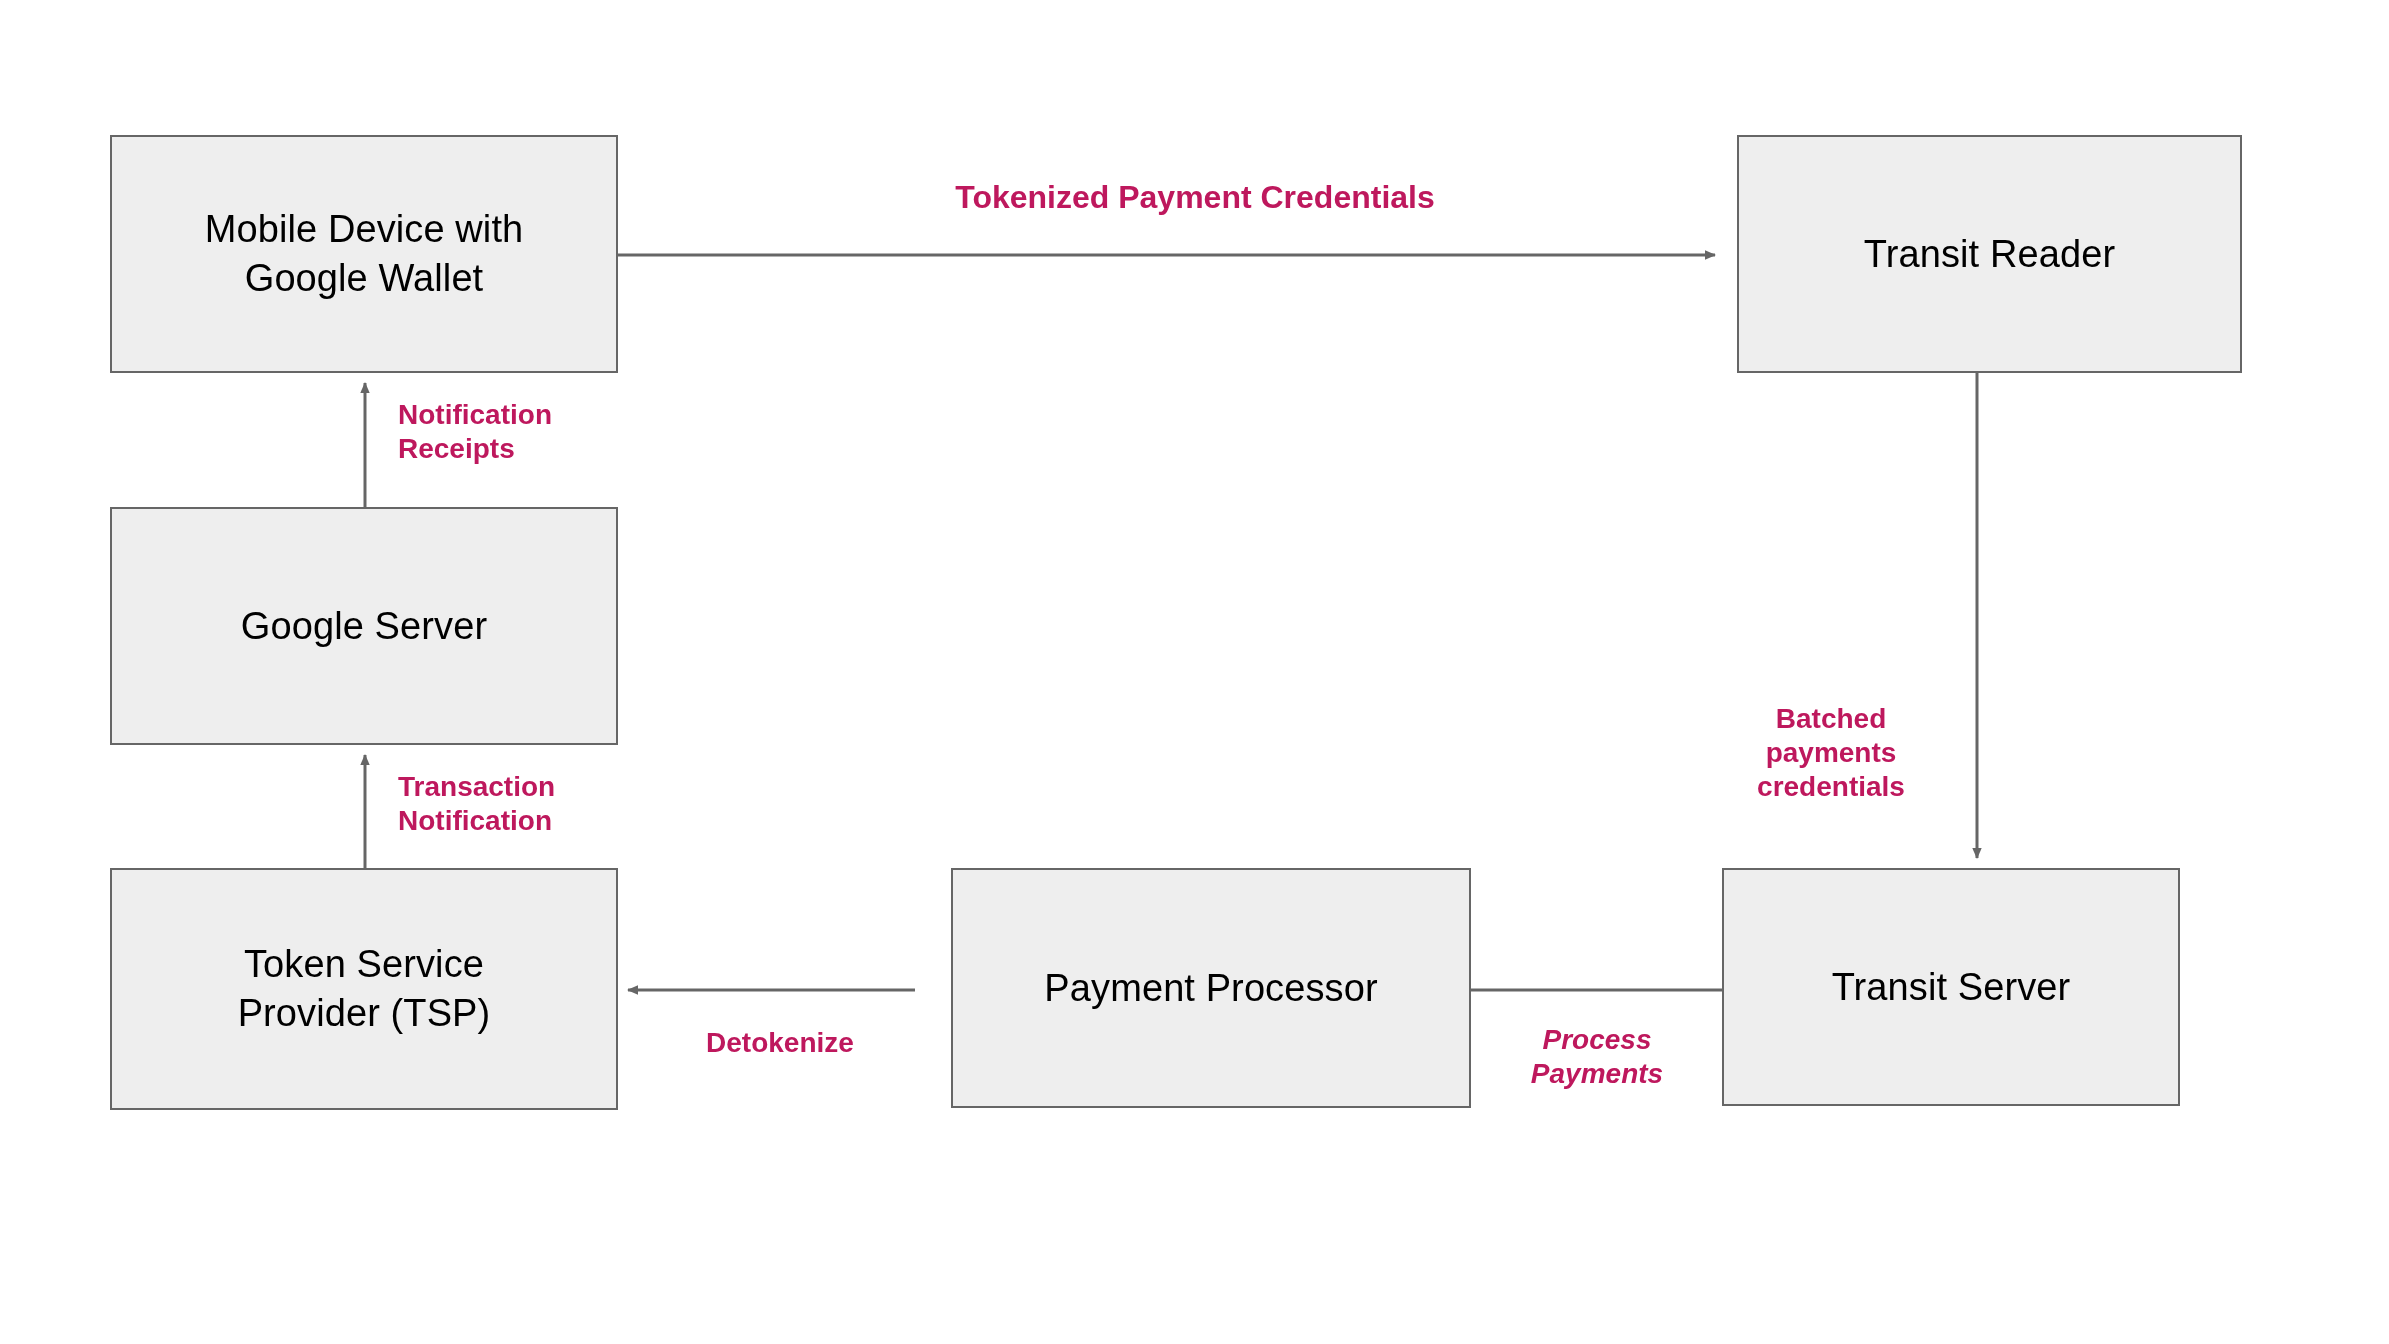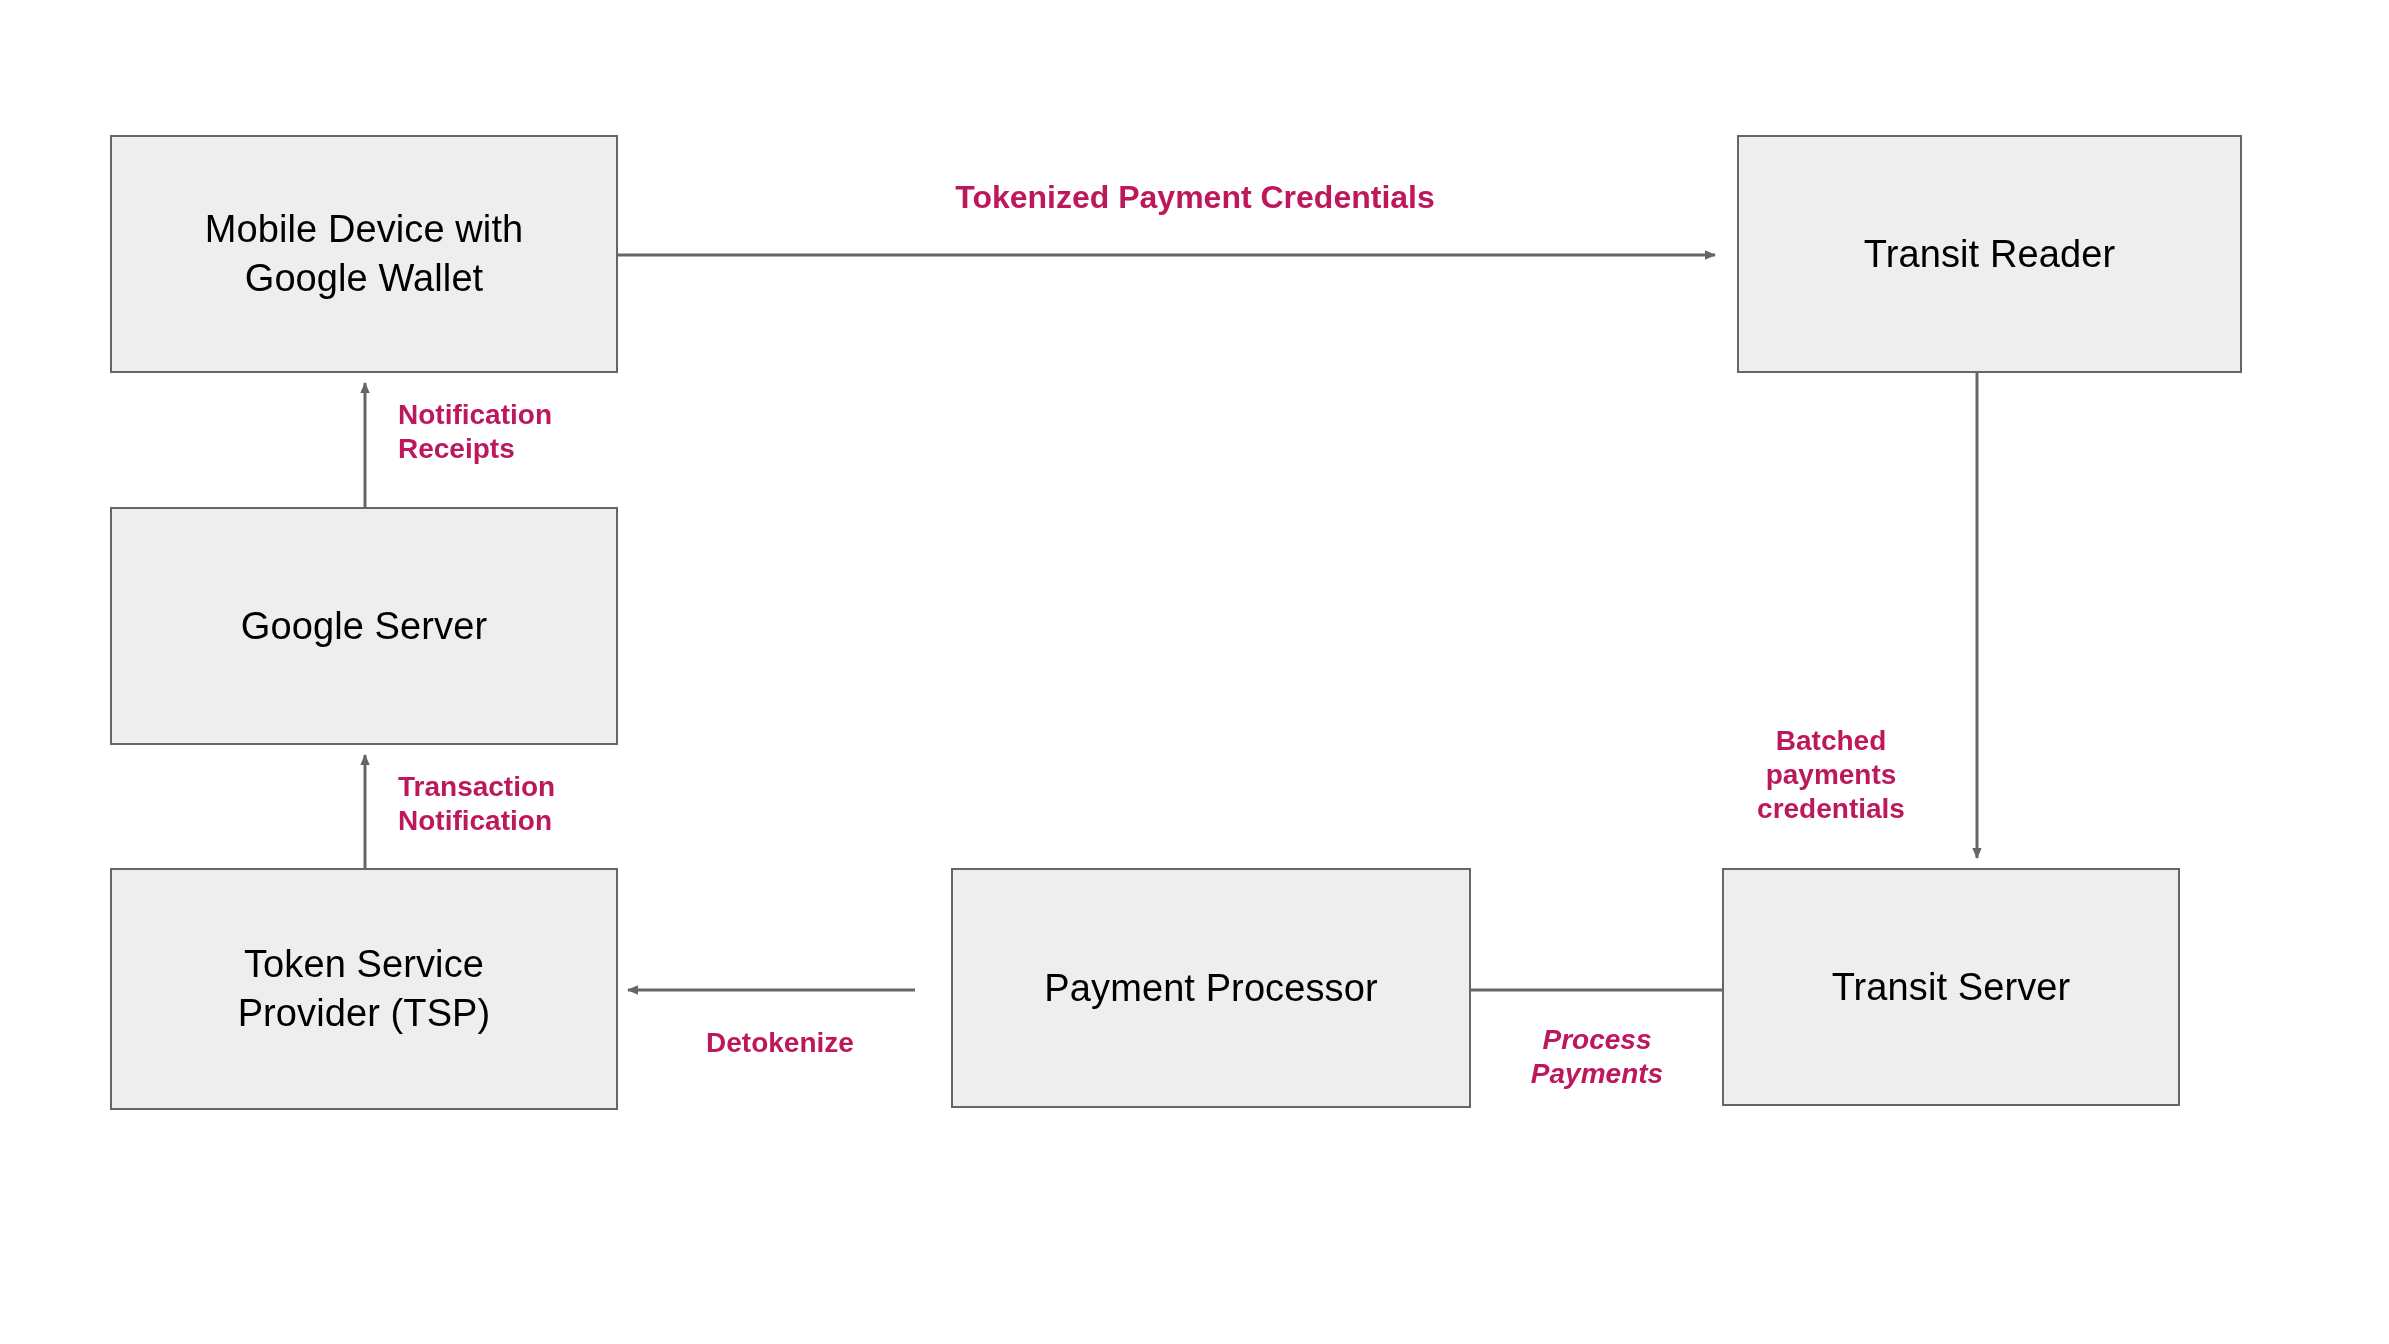--- a/index.html
+++ b/index.html
@@ -110,21 +110,21 @@
     <span>Payment Processor</span>
   </div>
 
   <div class="node" style="left:1722px; top:868px; width:458px; height:238px;">
     <span>Transit Server</span>
   </div>
 
   <div class="edge-label lbl-center" style="left:845px; top:178px; width:700px; font-size:32px;">Tokenized Payment Credentials</div>
 
 
-  <div class="edge-label lbl-center" style="left:1700px; top:702px; width:262px;margin-top:22px;">Batched
+  <div class="edge-label lbl-center" style="left:1700px; top:702px; width:262px;">Batched
 payments
 credentials</div>
 
   <div class="edge-label lbl-center" style="left:1482px; top:1023px; width:230px;font-style:italic;">Process
 Payments</div>
 
   <div class="edge-label lbl-center" style="left:655px; top:1026px; width:250px;">Detokenize</div>
 
   <div class="edge-label lbl-left" style="left:398px; top:770px; width:300px;">Transaction
 Notification</div>

